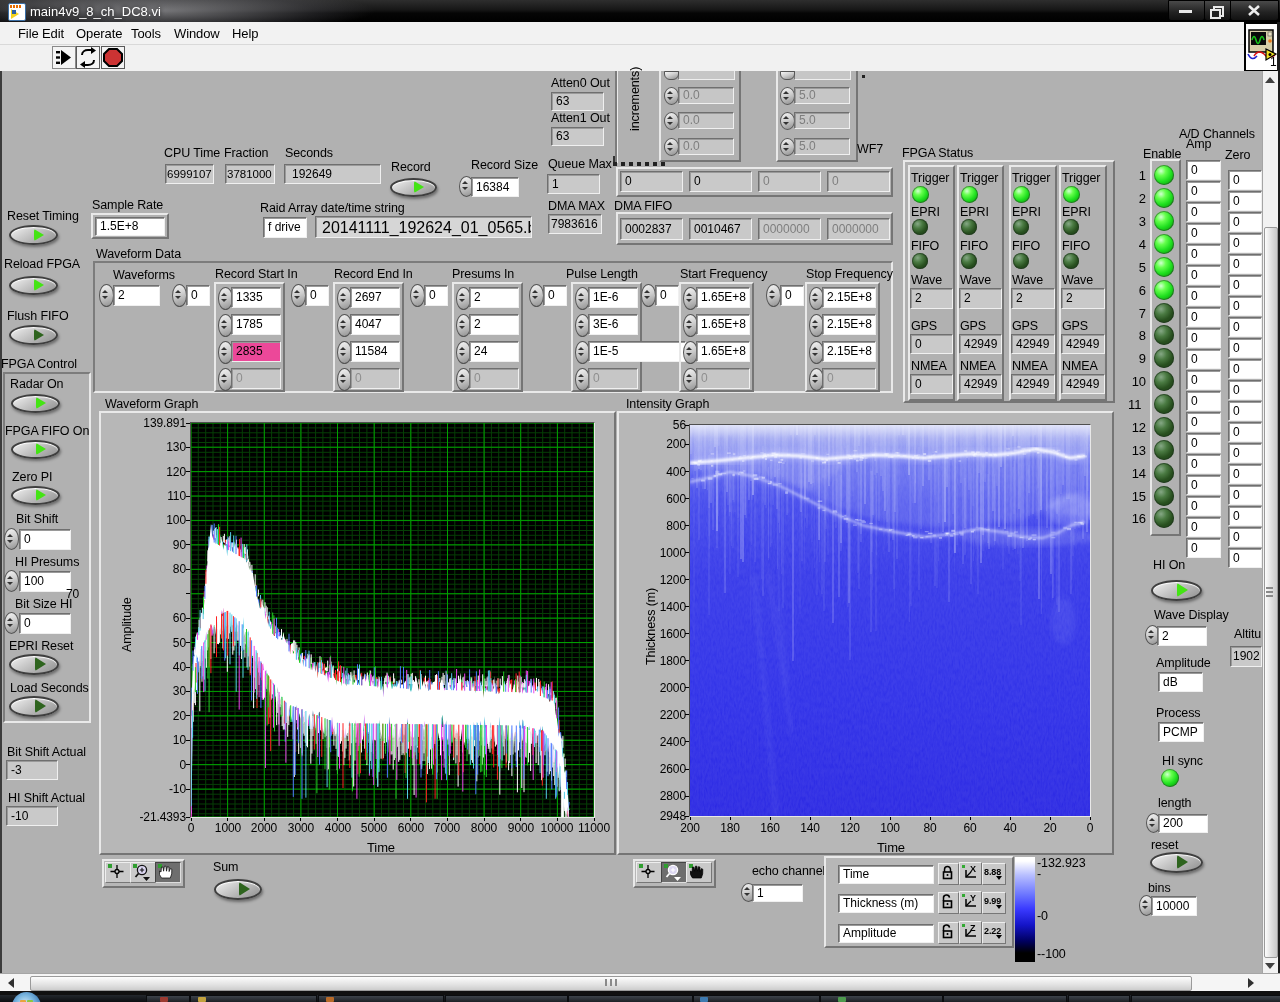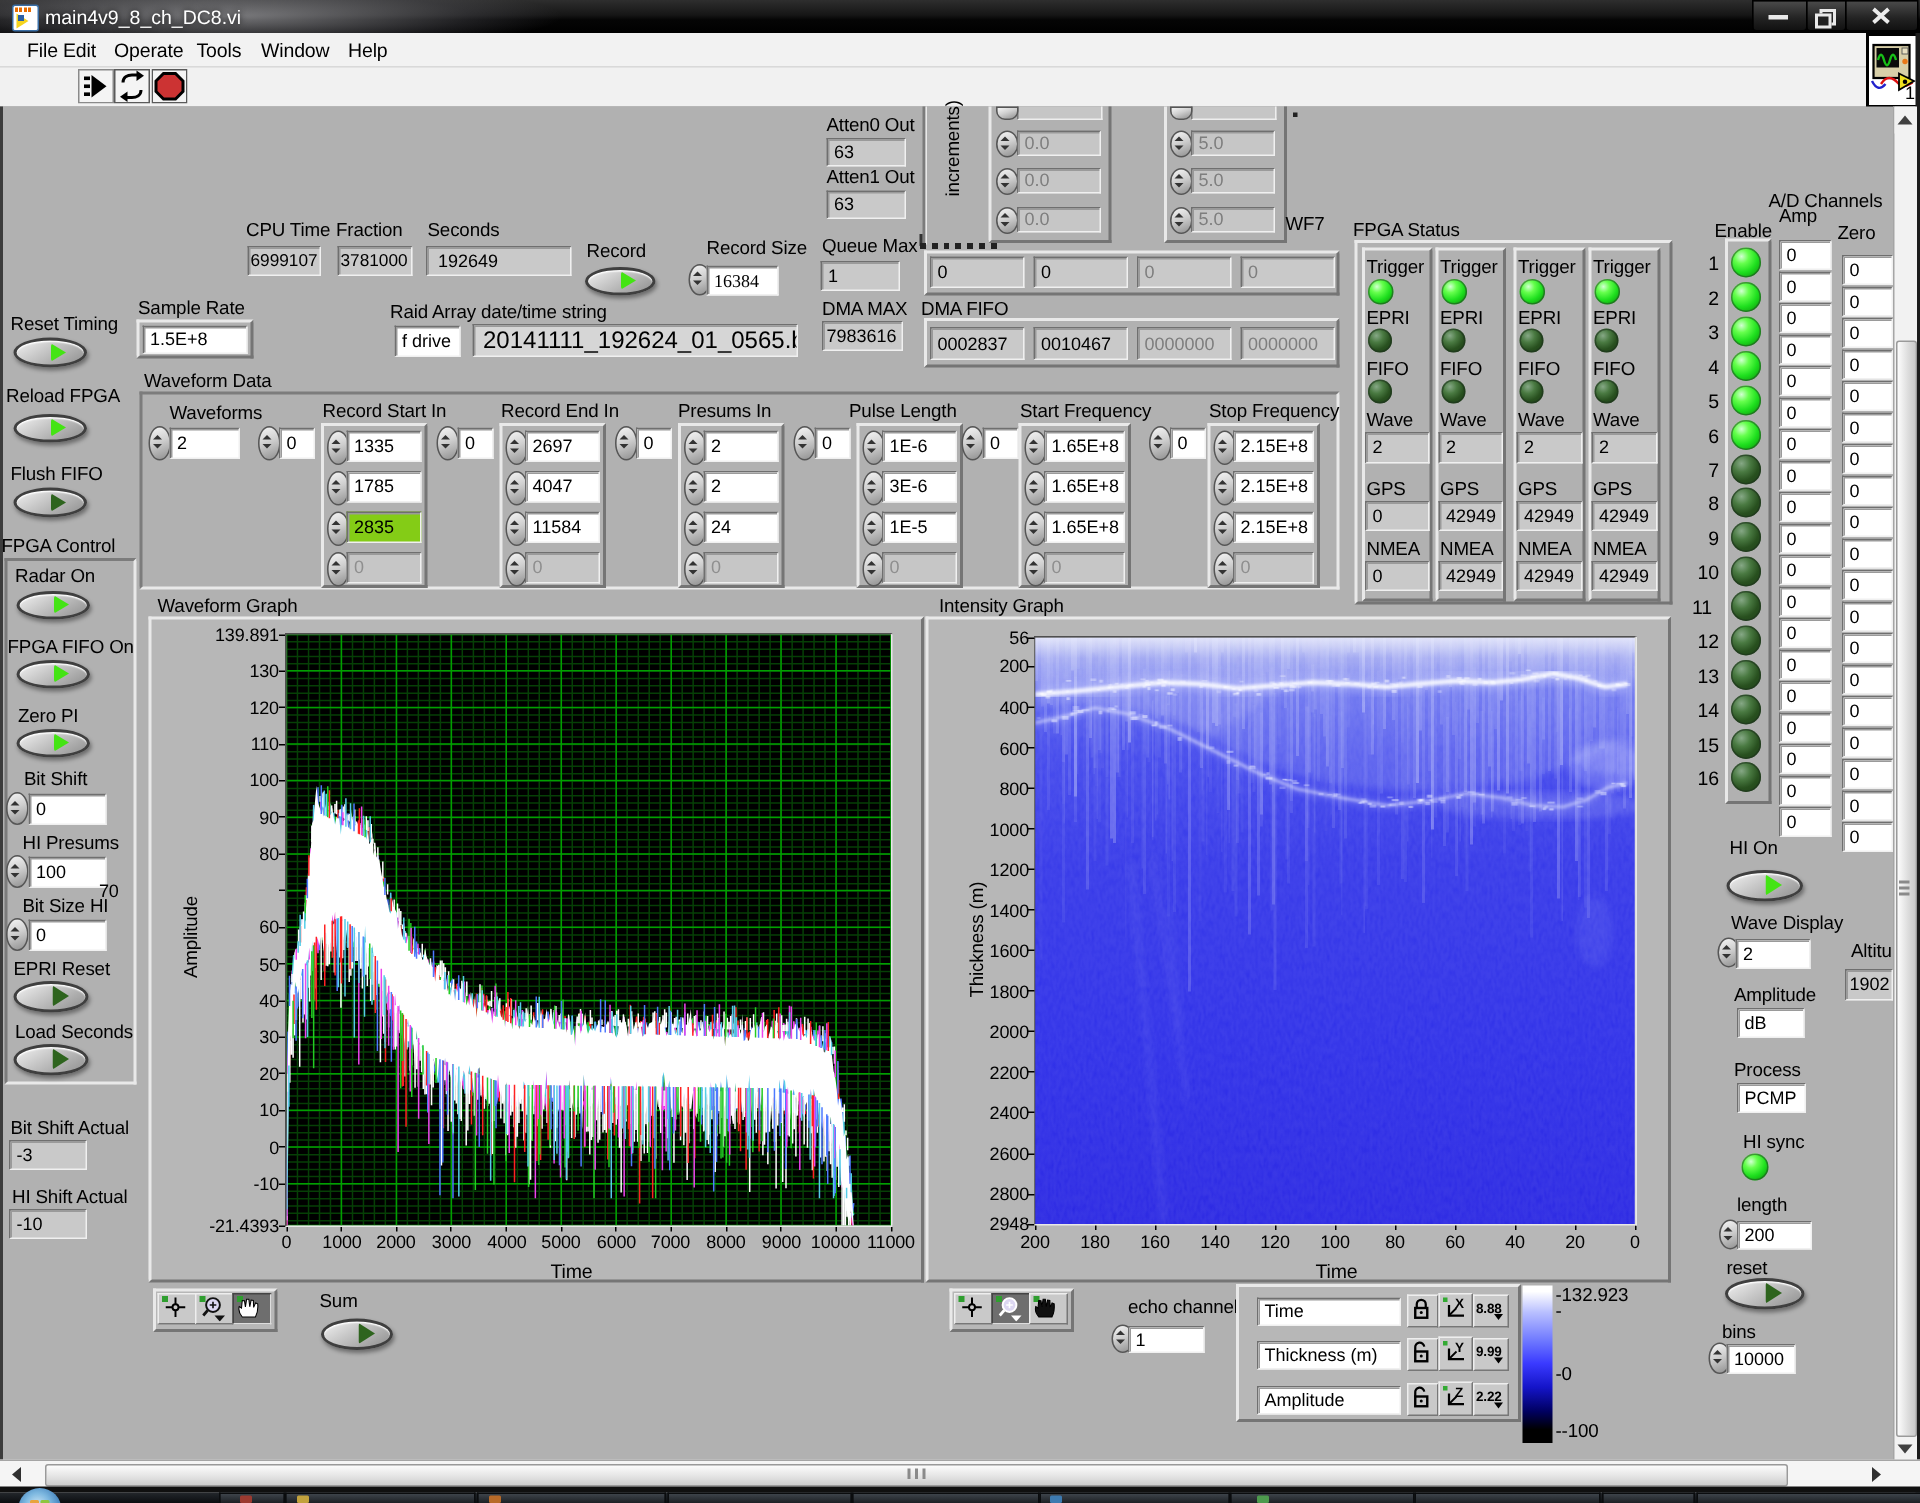--- a/index.html
+++ b/index.html
@@ -207,21 +207,21 @@
   </div>
 <div class="lb" style="left:391px;top:161px;font-size:12.5px;color:#000">Record</div>
 <div class="oval" style="left:390px;top:178px;width:43px;height:15px"></div>
 <div class="oarr" style="left:414px;top:181px;border-width:6px 0 6px 10px;border-left-color:#44e414;border-radius:2px"></div>
 <div class="lb" style="left:471px;top:159px;font-size:12.5px;color:#000">Record Size</div>
 <div class="spin" style="left:459px;top:176px;height:19px"></div>
 <div class="spin" style="left:459px;top:176px;height:19px;border:none;background:none">
     <i style="top:2px;border-bottom-color:#333"></i>
     <i style="top:11px;border-top-color:#333"></i>
   </div>
-<div class="fld" style="left:471px;top:177px;width:46px;height:18px;background:#ffffff;font-family:Liberation Serif, serif;">
+<div class="fld" style="left:471px;top:177px;width:46px;height:18px;background:#ffffff;">
     <span style="left:4px;top:3px;font-size:12px;color:#000;line-height:13px">16384</span>
   </div>
 <div class="lb" style="left:548px;top:158px;font-size:12.5px;color:#000">Queue Max</div>
 <div class="fld" style="left:547px;top:174px;width:51px;height:18px;background:#c9c9c9;">
     <span style="left:4px;top:3px;font-size:12px;color:#000;line-height:13px">1</span>
   </div>
 <div class="lb" style="left:548px;top:200px;font-size:12.5px;color:#000">DMA MAX</div>
 <div class="fld" style="left:548px;top:214px;width:52px;height:18px;background:#c9c9c9;">
     <span style="left:2px;top:3px;font-size:12px;color:#000;line-height:13px">7983616</span>
   </div>
@@ -363,21 +363,21 @@
     <i style="top:12px;border-top-color:#333"></i>
   </div>
 <div class="fld" style="left:231px;top:314px;width:48px;height:19px;background:#ffffff;">
     <span style="left:4px;top:3px;font-size:12px;color:#000;line-height:13px">1785</span>
   </div>
 <div class="spin" style="left:218px;top:341px;height:21px"></div>
 <div class="spin" style="left:218px;top:341px;height:21px;border:none;background:none">
     <i style="top:3px;border-bottom-color:#333"></i>
     <i style="top:12px;border-top-color:#333"></i>
   </div>
-<div class="fld" style="left:231px;top:341px;width:48px;height:19px;background:#84cc16;">
+<div class="fld" style="left:231px;top:341px;width:48px;height:19px;background:#ec4899;">
     <span style="left:4px;top:3px;font-size:12px;color:#000;line-height:13px">2835</span>
   </div>
 <div class="spin" style="left:218px;top:368px;height:21px"></div>
 <div class="spin" style="left:218px;top:368px;height:21px;border:none;background:none">
     <i style="top:3px;border-bottom-color:#333"></i>
     <i style="top:12px;border-top-color:#333"></i>
   </div>
 <div class="fld" style="left:231px;top:368px;width:48px;height:19px;background:#c6c6c6;">
     <span style="left:4px;top:3px;font-size:12px;color:#8f8f8f;line-height:13px">0</span>
   </div>
@@ -489,21 +489,21 @@
     <i style="top:12px;border-top-color:#333"></i>
   </div>
 <div class="fld" style="left:588px;top:314px;width:48px;height:19px;background:#ffffff;">
     <span style="left:4px;top:3px;font-size:12px;color:#000;line-height:13px">3E-6</span>
   </div>
 <div class="spin" style="left:575px;top:341px;height:21px"></div>
 <div class="spin" style="left:575px;top:341px;height:21px;border:none;background:none">
     <i style="top:3px;border-bottom-color:#333"></i>
     <i style="top:12px;border-top-color:#333"></i>
   </div>
-<div class="fld" style="left:588px;top:341px;width:48px;height:19px;background:#ffffff;">
+<div class="fld" style="left:588px;top:341px;width:48px;height:19px;background:#ffffff;padding-left:48px;">
     <span style="left:4px;top:3px;font-size:12px;color:#000;line-height:13px">1E-5</span>
   </div>
 <div class="spin" style="left:575px;top:368px;height:21px"></div>
 <div class="spin" style="left:575px;top:368px;height:21px;border:none;background:none">
     <i style="top:3px;border-bottom-color:#333"></i>
     <i style="top:12px;border-top-color:#333"></i>
   </div>
 <div class="fld" style="left:588px;top:368px;width:48px;height:19px;background:#c6c6c6;">
     <span style="left:4px;top:3px;font-size:12px;color:#8f8f8f;line-height:13px">0</span>
   </div>

